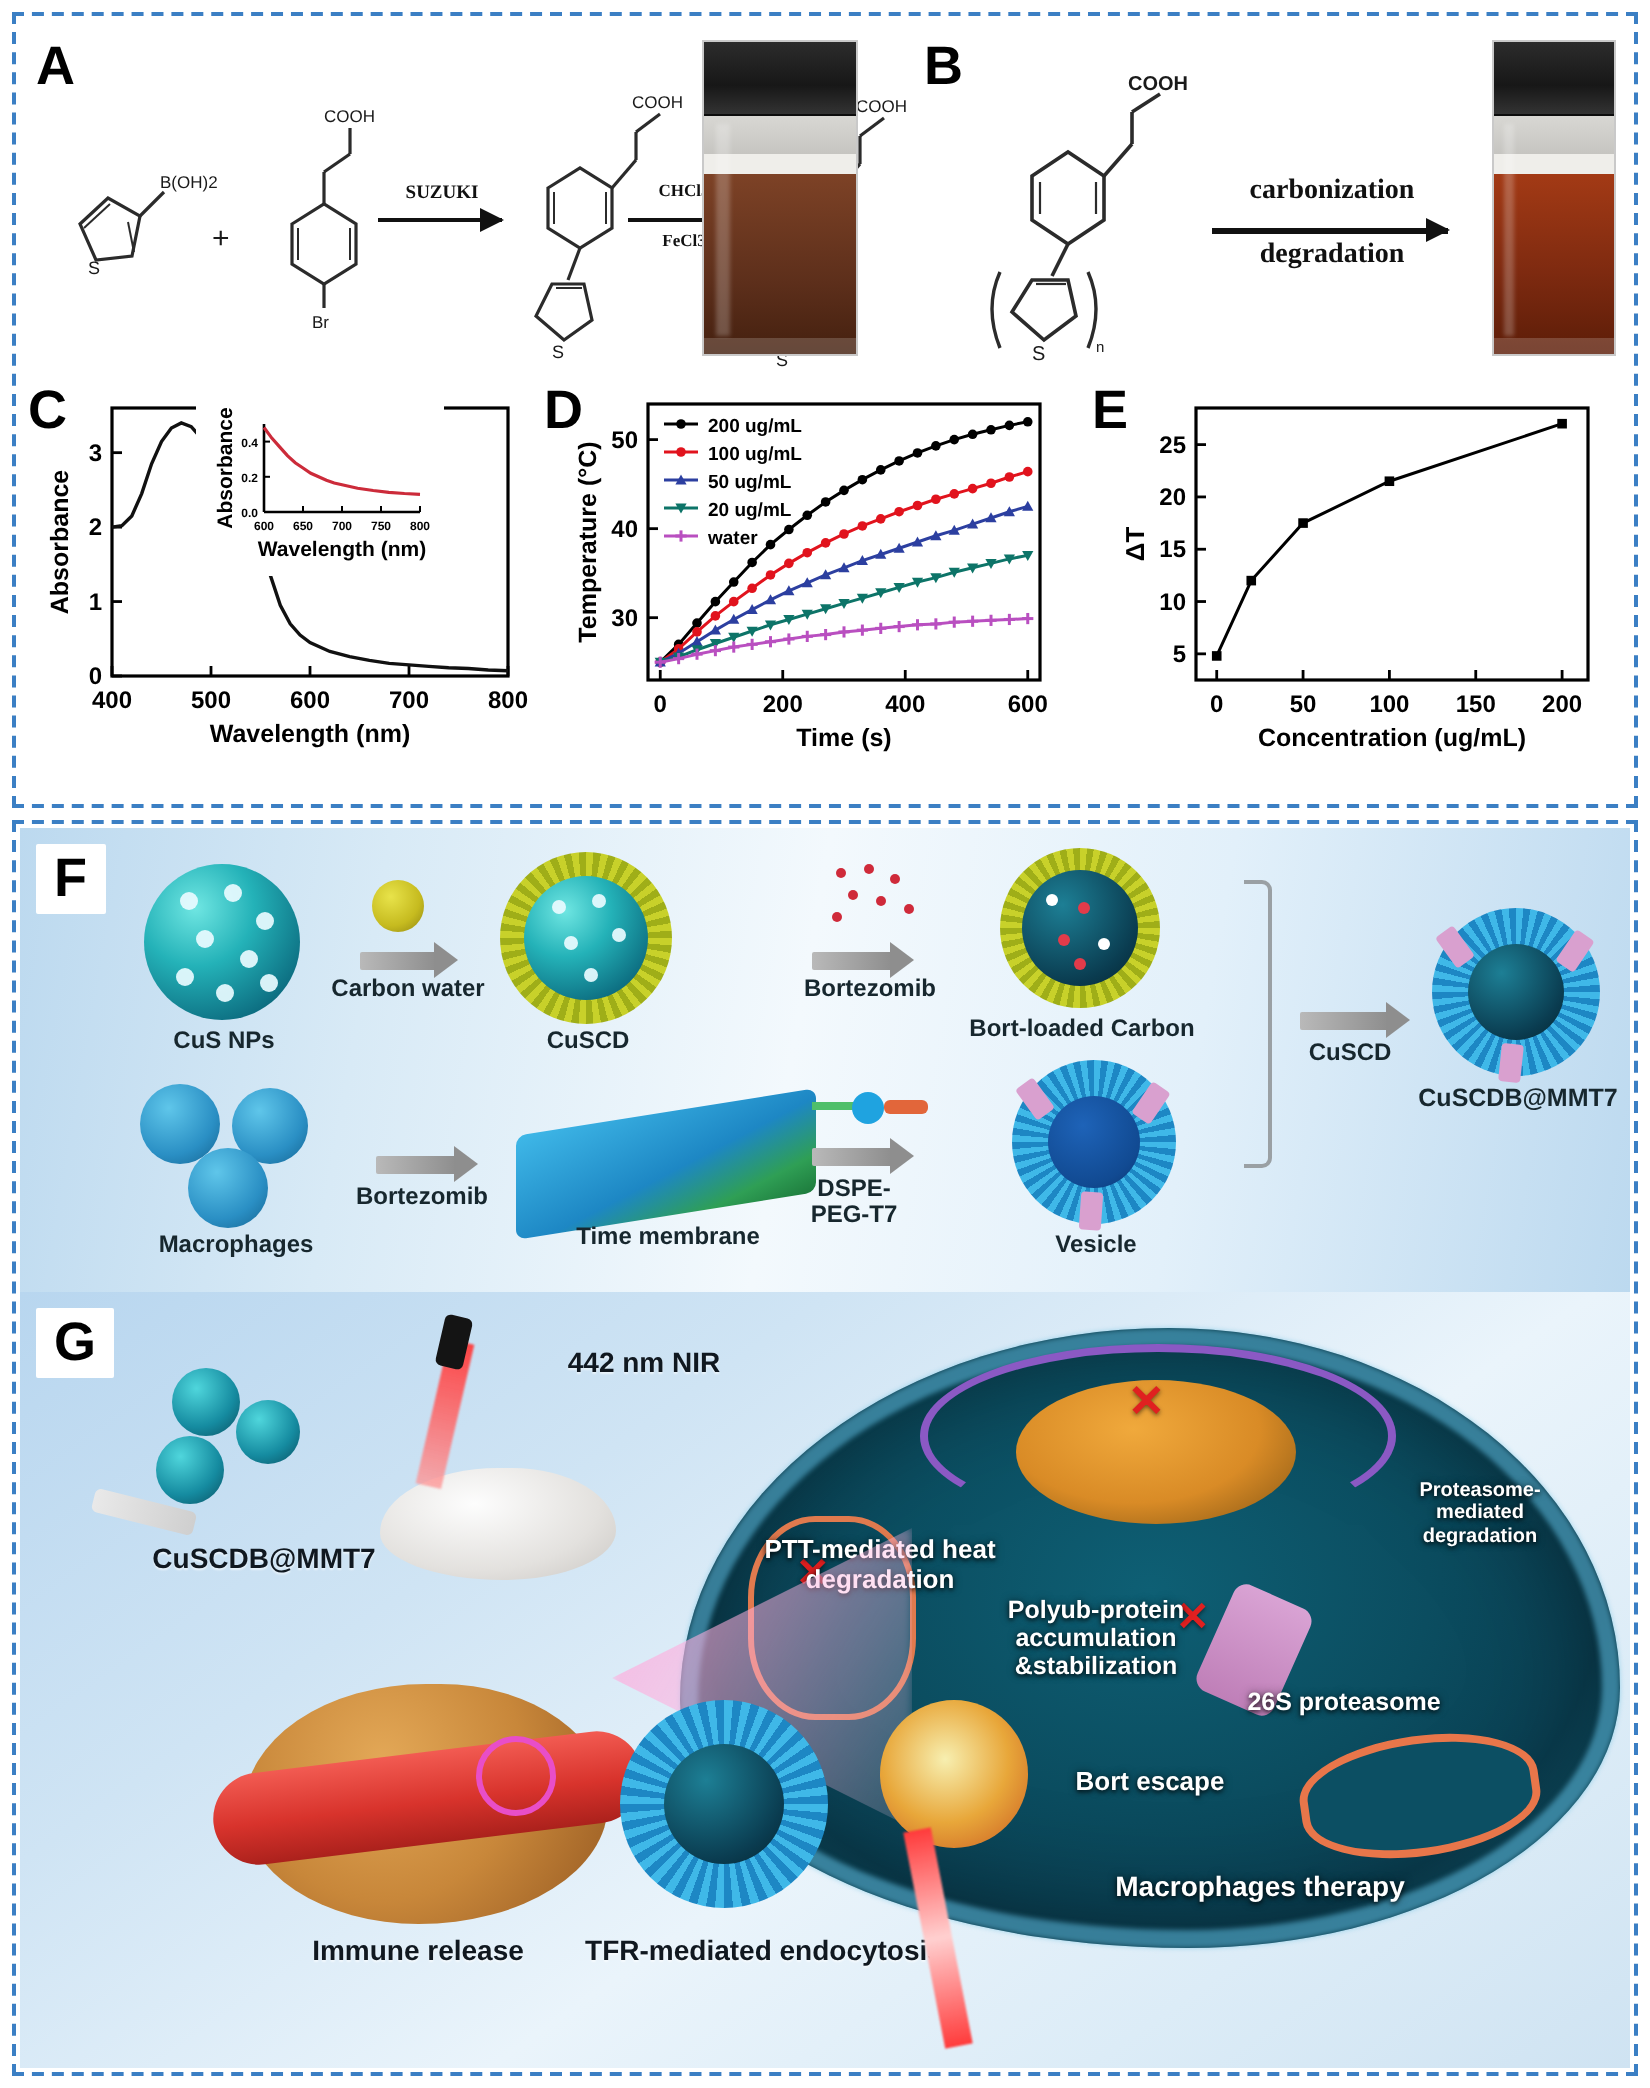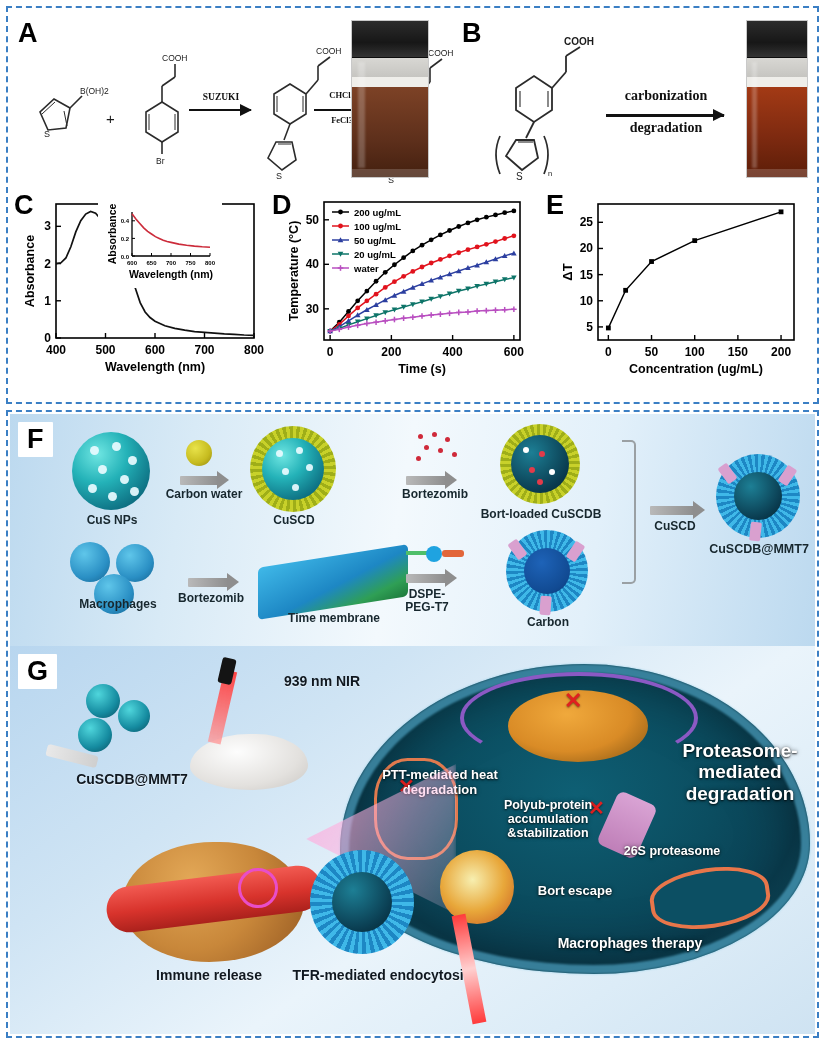--- a/index.html
+++ b/index.html
@@ -520,39 +520,39 @@
     <div class="sch-lbl" style="left:380px;top:74px;width:90px;font-size:12px;">Bortezomib</div>
 
     <div class="shell-y" style="left:490px;top:10px;width:80px;height:80px;"></div>
     <div class="core-dark" style="left:501px;top:21px;width:58px;height:58px;">
       <div class="dot" style="position:absolute;left:12px;top:12px;width:6px;height:6px;border-radius:50%;background:#fff;"></div>
       <div style="position:absolute;left:28px;top:16px;width:6px;height:6px;border-radius:50%;background:#e23b4a;"></div>
       <div style="position:absolute;left:18px;top:32px;width:6px;height:6px;border-radius:50%;background:#e23b4a;"></div>
       <div style="position:absolute;left:38px;top:34px;width:6px;height:6px;border-radius:50%;background:#fff;"></div>
       <div style="position:absolute;left:26px;top:44px;width:6px;height:6px;border-radius:50%;background:#e23b4a;"></div>
     </div>
-    <div class="sch-lbl" style="left:460px;top:94px;width:142px;font-size:12px;">Bort-loaded CuSCDB</div>
+    <div class="sch-lbl" style="left:460px;top:94px;width:142px;font-size:12px;">Bort-loaded Carbon</div>
 
     <div class="bracket" style="left:612px;top:26px;width:12px;height:140px;"></div>
     <div class="gray-arrow" style="left:640px;top:92px;width:44px;"></div>
     <div class="sch-lbl" style="left:630px;top:106px;width:70px;font-size:12px;">CuSCD</div>
 
     <div class="shell-b" style="left:706px;top:40px;width:84px;height:84px;"></div>
     <div class="core-dark" style="left:724px;top:58px;width:48px;height:48px;"></div>
     <div class="spike" style="left:712px;top:50px;width:11px;height:19px;transform:rotate(-36deg);"></div>
     <div class="spike" style="left:772px;top:52px;width:11px;height:19px;transform:rotate(34deg);"></div>
     <div class="spike" style="left:740px;top:108px;width:11px;height:19px;transform:rotate(6deg);"></div>
     <div class="sch-lbl" style="left:690px;top:128px;width:118px;font-size:12.5px;">CuSCDB@MMT7</div>
 
     <div style="position:absolute;left:56px;top:126px;width:104px;height:76px;">
       <div class="nano" style="left:4px;top:2px;width:40px;height:40px;background:radial-gradient(circle at 36% 30%,#5fc6ea,#2a8fc4 62%,#14628f);position:absolute;"></div>
       <div class="nano" style="left:50px;top:4px;width:38px;height:38px;background:radial-gradient(circle at 36% 30%,#5fc6ea,#2a8fc4 62%,#14628f);position:absolute;"></div>
       <div class="nano" style="left:28px;top:34px;width:40px;height:40px;background:radial-gradient(circle at 36% 30%,#5fc6ea,#2a8fc4 62%,#14628f);position:absolute;"></div>
     </div>
-    <div class="sch-lbl" style="left:48px;top:184px;width:120px;font-size:12px;">Macrophages</div>
+    <div class="sch-lbl" style="left:48px;top:202px;width:120px;font-size:12px;">Macrophages</div>
 
     <div class="gray-arrow" style="left:178px;top:164px;width:40px;"></div>
     <div class="sch-lbl" style="left:166px;top:178px;width:70px;font-size:12px;">Bortezomib</div>
 
     <div style="position:absolute;left:248px;top:142px;width:150px;height:52px;
          background:linear-gradient(160deg,#3fb8e8,#1d87c4 55%,#2f9f55 82%,#1d7a3c);
          transform:skewY(-9deg);border-radius:5px;"></div>
     <div class="sch-lbl" style="left:256px;top:198px;width:136px;font-size:12px;">Time membrane</div>
 
     <div style="position:absolute;left:396px;top:132px;width:60px;height:14px;">
@@ -562,21 +562,21 @@
     </div>
     <div class="gray-arrow" style="left:396px;top:160px;width:40px;"></div>
     <div class="sch-lbl" style="left:378px;top:174px;width:78px;font-size:12px;white-space:pre-line;">DSPE-
 PEG-T7</div>
 
     <div class="shell-b" style="left:496px;top:116px;width:82px;height:82px;"></div>
     <div style="position:absolute;left:514px;top:134px;width:46px;height:46px;border-radius:50%;background:radial-gradient(circle at 38% 32%,#1e63b8,#114a92 70%,#0b3570);"></div>
     <div class="spike" style="left:502px;top:126px;width:11px;height:19px;transform:rotate(-36deg);"></div>
     <div class="spike" style="left:560px;top:128px;width:11px;height:19px;transform:rotate(34deg);"></div>
     <div class="spike" style="left:530px;top:182px;width:11px;height:19px;transform:rotate(4deg);"></div>
-    <div class="sch-lbl" style="left:492px;top:202px;width:92px;font-size:12px;">Carbon</div>
+    <div class="sch-lbl" style="left:492px;top:202px;width:92px;font-size:12px;">Vesicle</div>
   </div>
 
   <div id="panelG">
     <div class="panel-letter letter-lg letter-box" style="left:8px;top:8px;z-index:40;">G</div>
 
     <div class="cell-body" style="left:330px;top:18px;width:470px;height:310px;"></div>
     <div class="cell-edge" style="left:330px;top:18px;width:470px;height:310px;"></div>
 
     <div class="golgi" style="left:450px;top:26px;width:230px;height:84px;"></div>
     <div class="nucleus" style="left:498px;top:44px;width:140px;height:72px;"></div>
@@ -587,39 +587,39 @@
     <div class="xmark" style="left:554px;top:42px;font-size:22px;">✕</div>
     <div class="xmark" style="left:388px;top:128px;font-size:20px;">✕</div>
     <div class="xmark" style="left:578px;top:150px;font-size:20px;">✕</div>
 
     <div class="gl" style="left:352px;top:122px;width:156px;font-size:13px;white-space:pre-line;">PTT-mediated heat
 degradation</div>
     <div class="gl" style="left:470px;top:152px;width:136px;font-size:12.5px;white-space:pre-line;">Polyub-protein
 accumulation
 &amp;stabilization</div>
     <div class="gl" style="left:592px;top:198px;width:140px;font-size:12.5px;">26S proteasome</div>
-    <div class="gl" style="left:660px;top:94px;width:140px;font-size:19px;white-space:pre-line;">Proteasome-
+    <div class="gl" style="left:660px;top:94px;width:140px;font-size:10px;white-space:pre-line;">Proteasome-
 mediated
 degradation</div>
     <div class="gl" style="left:500px;top:238px;width:130px;font-size:13px;">Bort escape</div>
     <div class="gl" style="left:520px;top:290px;width:200px;font-size:14px;">Macrophages therapy</div>
 
     <div style="position:absolute;left:60px;top:38px;width:86px;height:80px;">
       <div class="nano" style="position:absolute;left:16px;top:0;width:34px;height:34px;background:radial-gradient(circle at 36% 30%,#4fd6dc,#158ba0 60%,#0a4e60);"></div>
       <div class="nano" style="position:absolute;left:48px;top:16px;width:32px;height:32px;background:radial-gradient(circle at 36% 30%,#4fd6dc,#158ba0 60%,#0a4e60);"></div>
       <div class="nano" style="position:absolute;left:8px;top:34px;width:34px;height:34px;background:radial-gradient(circle at 36% 30%,#4fd6dc,#158ba0 60%,#0a4e60);"></div>
     </div>
     <div class="gl blk" style="left:32px;top:126px;width:180px;font-size:14px;">CuSCDB@MMT7</div>
 
     <div style="position:absolute;left:36px;top:104px;width:52px;height:12px;background:linear-gradient(90deg,#e9e9e9,#cfcfcf);border-radius:3px;transform:rotate(14deg);"></div>
 
     <div class="mouse" style="left:180px;top:88px;width:118px;height:56px;"></div>
     <div class="laser" style="left:206px;top:24px;width:13px;height:74px;transform:rotate(13deg);"></div>
     <div style="position:absolute;left:210px;top:12px;width:14px;height:26px;background:#141414;border-radius:3px;transform:rotate(13deg);"></div>
-    <div class="gl blk" style="left:232px;top:28px;width:160px;font-size:14px;">939 nm NIR</div>
+    <div class="gl blk" style="left:232px;top:28px;width:160px;font-size:14px;">442 nm NIR</div>
 
     <div class="tumor" style="left:112px;top:196px;width:182px;height:120px;"></div>
     <div class="vessel" style="left:96px;top:230px;width:216px;height:46px;transform:rotate(-7deg);"></div>
     <div style="position:absolute;left:228px;top:222px;width:34px;height:34px;border:3px solid #e84ec8;border-radius:50%;"></div>
     <div class="gl blk" style="left:104px;top:322px;width:190px;font-size:14px;">Immune release</div>
 
     <div class="beam" style="left:296px;top:118px;width:150px;height:150px;clip-path:polygon(0 50%,100% 0,100% 100%);"></div>
 
     <div class="shell-b" style="left:300px;top:204px;width:104px;height:104px;"></div>
     <div class="core-dark" style="left:322px;top:226px;width:60px;height:60px;"></div>

